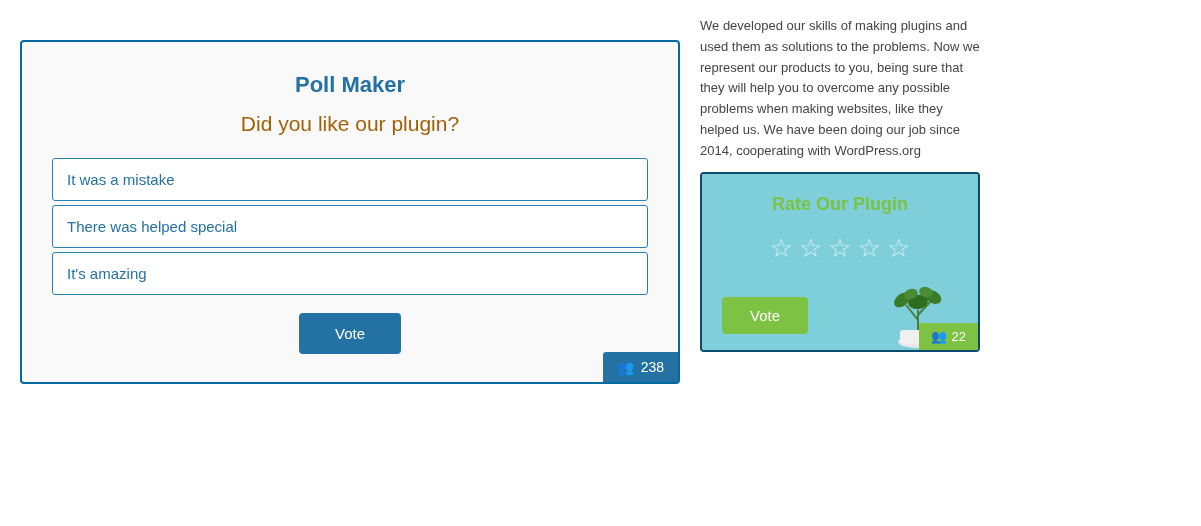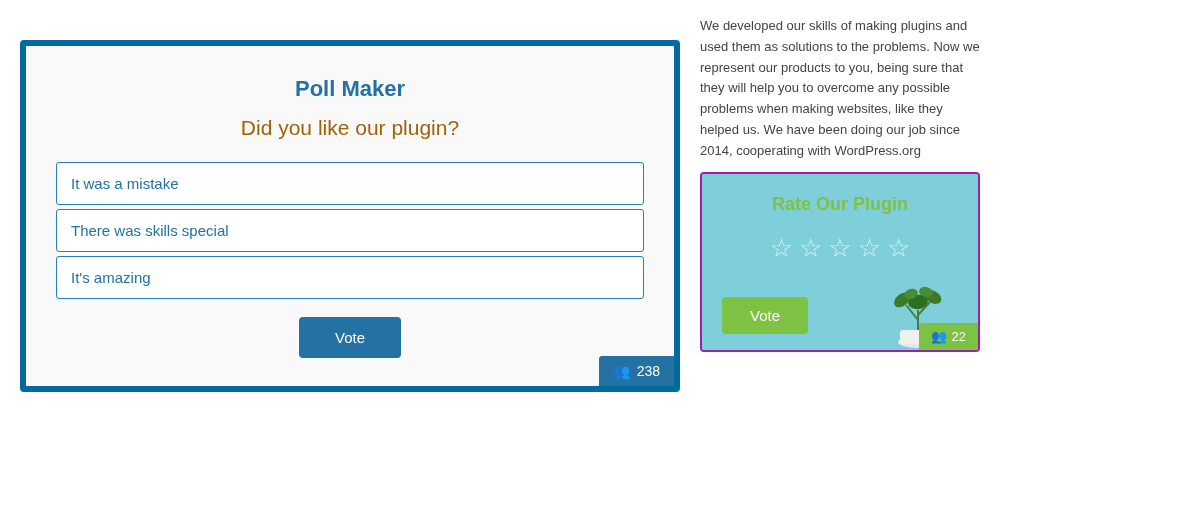--- a/index.html
+++ b/index.html
@@ -14,21 +14,21 @@
     }
 
     .left-section {
       flex: 0 0 660px;
       display: flex;
       align-items: flex-start;
       padding-top: 30px;
     }
 
     .poll-container {
-      border: 6px solid #0369a1;
+      border: 2px solid #0369a1;
       border-radius: 4px;
       padding: 30px 30px 20px 30px;
       width: 100%;
       background: #f9f9f9;
       position: relative;
     }
 
     .poll-title {
       text-align: center;
       color: #2471a3;
@@ -98,21 +98,21 @@
     }
 
     .description-text {
       font-size: 13px;
       color: #444;
       line-height: 1.6;
       max-width: 280px;
     }
 
     .rate-widget {
-      border: 2px solid #a21caf;
+      border: 2px solid #0c4a6e;
       border-radius: 4px;
       overflow: hidden;
       max-width: 280px;
       background: #7ecfda;
       position: relative;
     }
 
     .rate-widget-inner {
       background: #7ecfda;
       padding: 20px 20px 0 20px;
@@ -181,21 +181,21 @@
   </style>
 </head>
 <body>
 
 <div class="left-section">
   <div class="poll-container">
     <div class="poll-title">Poll Maker</div>
     <div class="poll-question">Did you like our plugin?</div>
 
     <button class="poll-option">It was a mistake</button>
-    <button class="poll-option">There was skills special</button>
+    <button class="poll-option">There was helped special</button>
     <button class="poll-option">It's amazing</button>
 
     <div class="vote-btn-container">
       <button class="vote-btn">Vote</button>
     </div>
 
     <div class="vote-count-badge">
       <span>👥</span>
       <span>238</span>
     </div>

